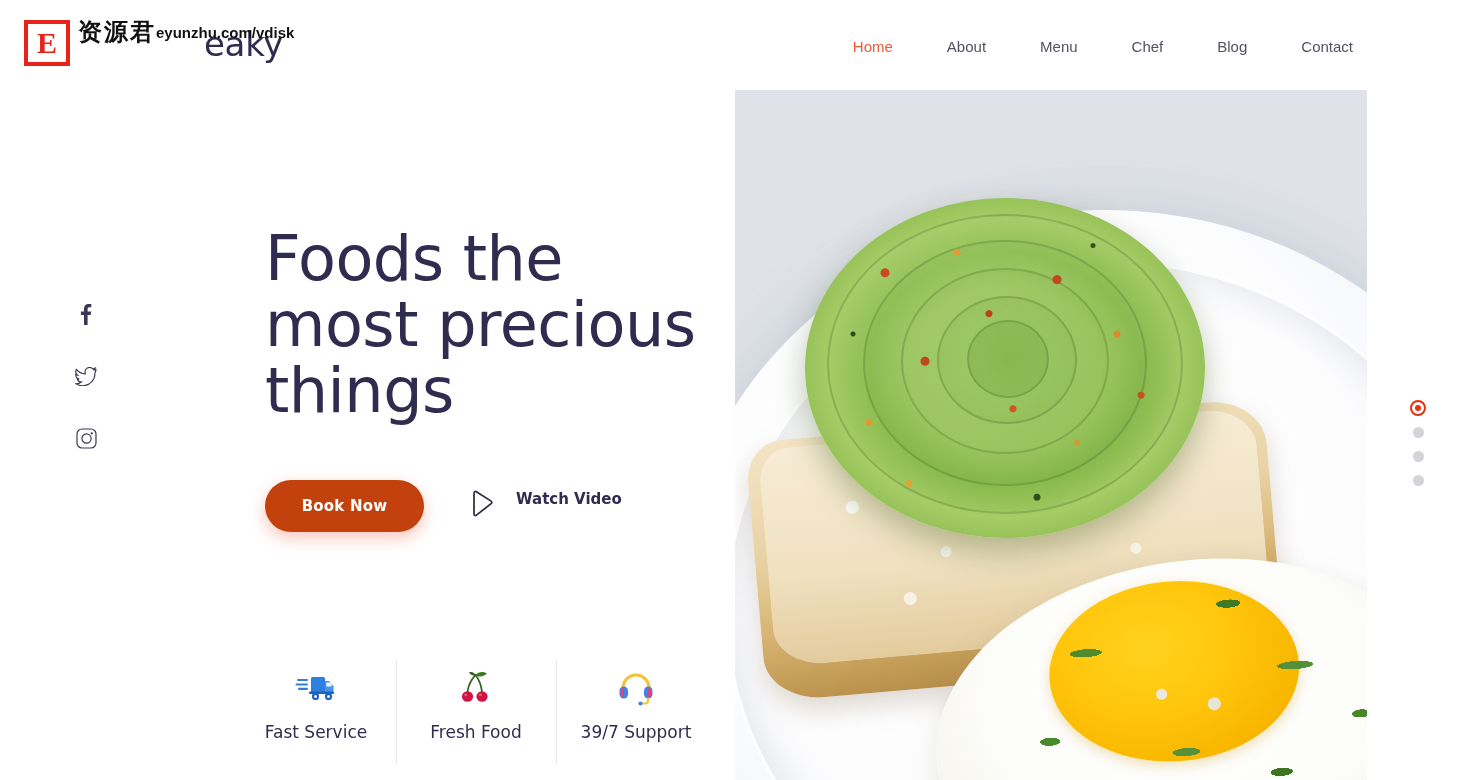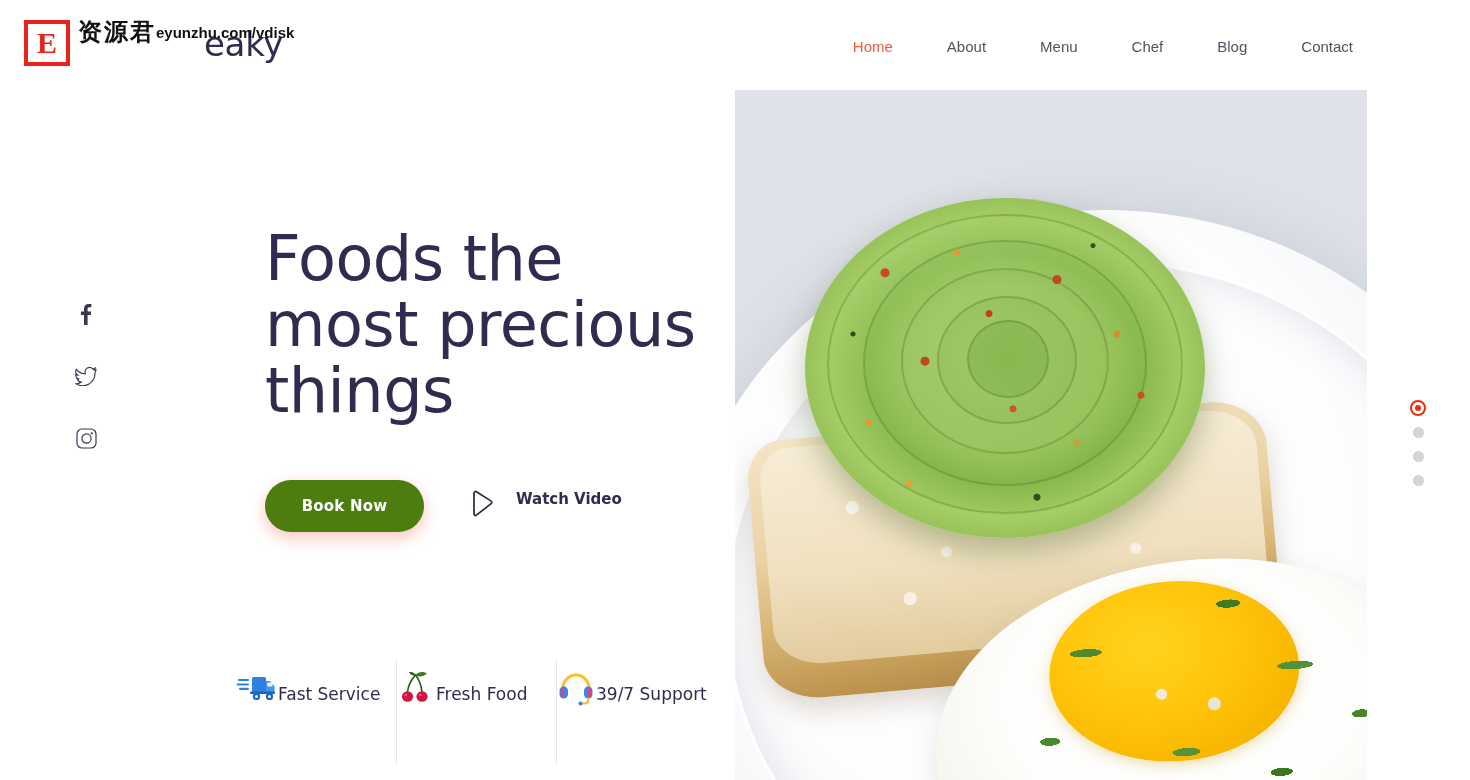--- a/index.html
+++ b/index.html
@@ -180,40 +180,40 @@
   .hero-text { position:absolute; left:265px; top:226px; width:460px; z-index:10; }
   .headline {
     font-family:"DejaVu Sans", sans-serif;
     font-size:62px; line-height:66px; font-weight:400;
     color:#2f2c4f; letter-spacing:-0.5px;
   }
   .cta-row { display:flex; align-items:center; margin-top:56px; }
   .btn-book {
     display:inline-flex; align-items:center; justify-content:center;
     width:159px; height:52px; border-radius:26px;
-    background:#4d7c0f; color:#fff; font-size:15px; font-weight:bold;
+    background:#c2410c; color:#fff; font-size:15px; font-weight:bold;
     border:none; cursor:pointer; letter-spacing:0.2px;
     box-shadow:0 6px 16px rgba(232,48,11,0.28);
     font-family:"DejaVu Sans", sans-serif;
   }
   .watch {
     display:flex; margin-left:46px; cursor:pointer;
   }
   .watch-label {
     margin-left:20px; font-size:15px; font-weight:bold; color:#2f2c4f;
     font-family:"DejaVu Sans", sans-serif;
   }
 
   
   .features {
     position:absolute; left:236px; top:660px; width:480px; height:110px;
     display:flex; align-items:flex-start; z-index:10;
   }
   .feature {
-    flex:1; display:flex; flex-direction:row; align-items:center;
+    flex:1; display:flex; flex-direction:column; align-items:center;
     position:relative; padding-top:6px;
   }
   .feature + .feature::before {
     content:""; position:absolute; left:0; top:0; width:1px; height:104px;
     background:#e6e6ea;
   }
   .feat-icon { height:44px; display:flex; align-items:center; justify-content:center; }
   .feat-label {
     margin-top:12px; font-size:17px; color:#2f2c4f;
     font-family:"DejaVu Sans", sans-serif; white-space:nowrap;

